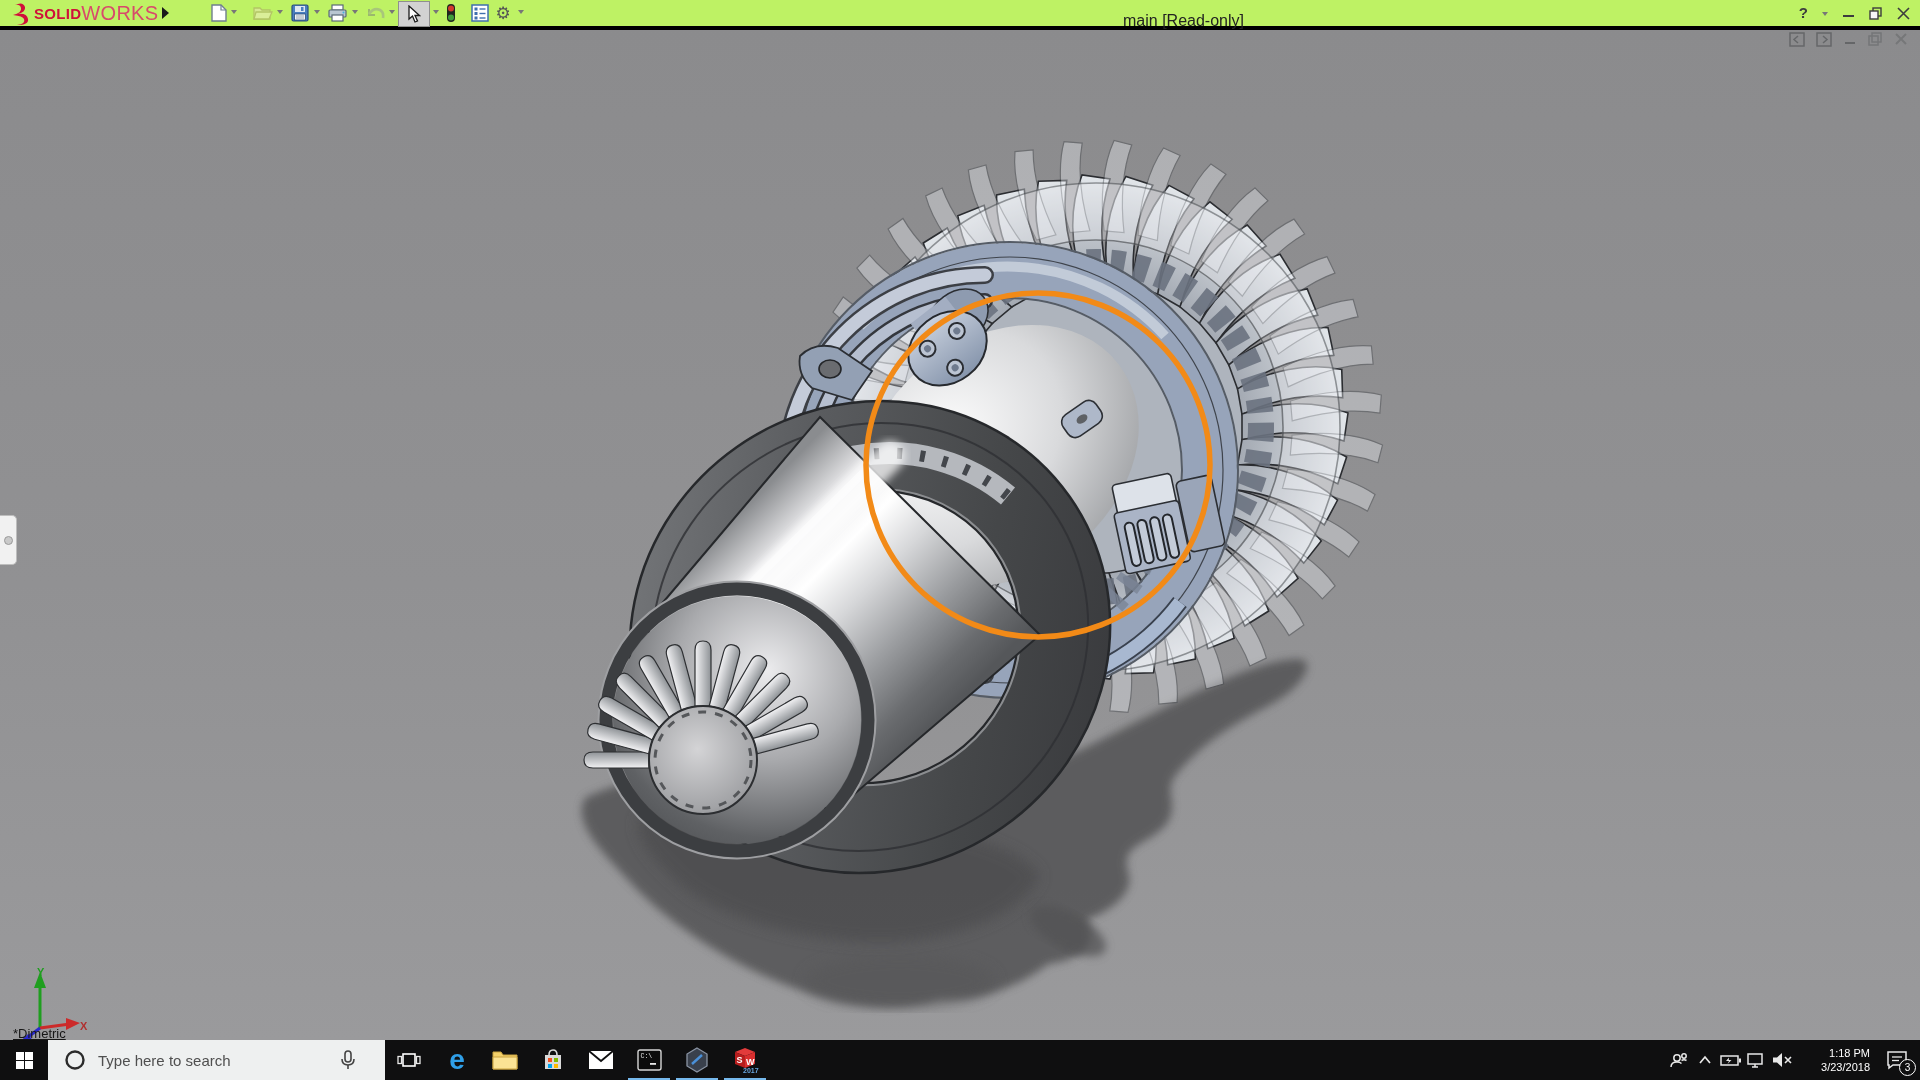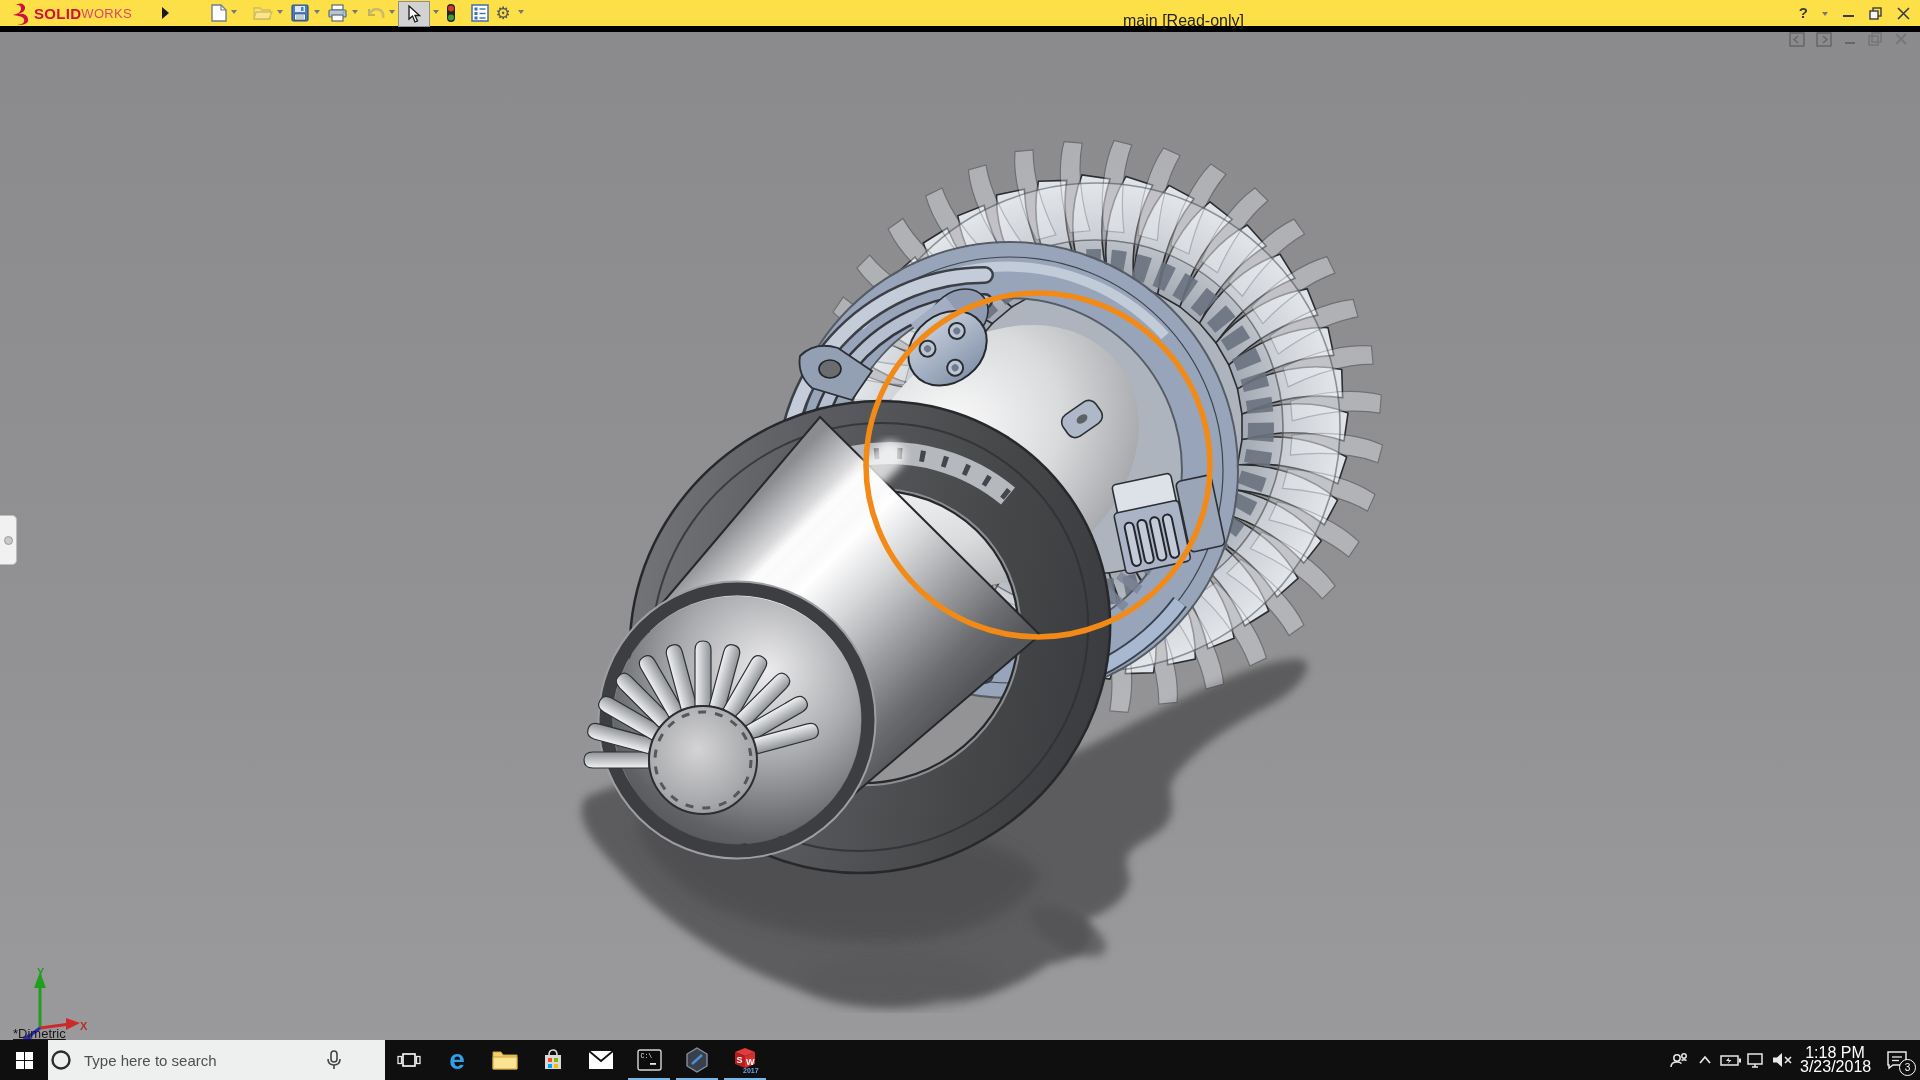--- a/index.html
+++ b/index.html
@@ -1,22 +1,22 @@
 <!DOCTYPE html>
 <html><head>
 <meta charset="utf-8">
 <style>
   html,body{margin:0;padding:0;width:1920px;height:1080px;overflow:hidden;
     font-family:"Liberation Sans","DejaVu Sans",sans-serif;background:#8f8f91;}
   
-  #titlebar{position:absolute;left:0;top:0;width:1920px;height:26px;background:#fde047;
-    border-bottom:6px solid #000000;z-index:30;}
+  #titlebar{position:absolute;left:0;top:0;width:1920px;height:26px;background:#bef264;
+    border-bottom:4px solid #000000;z-index:30;}
   #brand{position:absolute;left:0;top:0;height:26px;display:flex;align-items:center;padding-left:8px;}
   #brand .solid{font-weight:bold;font-size:15px;color:#d0103a;letter-spacing:.3px;}
-  #brand .works{font-weight:normal;font-size:13px;color:#d84a6b;letter-spacing:.3px;}
+  #brand .works{font-weight:normal;font-size:20px;color:#d84a6b;letter-spacing:.3px;}
   #flyout-arrow{position:absolute;left:158px;top:3px;width:14px;height:20px;display:flex;align-items:center;justify-content:center;}
   .tbi{position:absolute;top:2px;width:22px;height:22px;display:flex;align-items:center;justify-content:center;}
   .caret{position:absolute;top:10px;width:0;height:0;border-left:3.5px solid transparent;
     border-right:3.5px solid transparent;border-top:4px solid #777;}
   .selbox{position:absolute;left:398px;top:1px;width:30px;height:24px;background:#d2d2d2;
     border:1px solid #8f8f8f;display:flex;align-items:center;justify-content:center;}
   #win-title{position:absolute;left:1123px;top:12px;font-size:16px;color:#222;}
   #win-controls{position:absolute;right:4px;top:0;height:26px;display:flex;align-items:center;gap:14px;padding-right:6px;}
   #win-controls .wc{color:#3c3c3e;font-size:13px;line-height:26px;text-align:center;}
   
@@ -25,28 +25,28 @@
   #overlay-controls{position:absolute;right:12px;top:6px;display:flex;gap:11px;opacity:.8;}
   #left-tab{position:absolute;left:0;top:489px;width:16px;height:48px;background:#f1f1f1;
     border:1px solid #bdbdbd;border-left:none;border-radius:0 5px 5px 0;}
   #left-tab .dot{position:absolute;left:4px;top:20px;width:7px;height:7px;border-radius:50%;
     background:#c9c9c9;border:1px solid #9a9a9a;}
   #view-label{position:absolute;left:13px;top:1000px;font-size:13px;color:#161616;text-decoration:underline;}
   #triad{position:absolute;left:8px;top:938px;}
   
   #taskbar{position:absolute;left:0;top:1040px;width:1920px;height:40px;background:#0f0f10;z-index:40;display:flex;}
   .tb-btn{width:48px;height:40px;display:flex;align-items:center;justify-content:center;position:relative;}
-  #search-box{width:337px;height:40px;background:#eef0f0;display:flex;align-items:center;gap:10px;padding:0 2px;box-sizing:border-box;}
+  #search-box{width:337px;height:40px;background:#eef0f0;display:flex;align-items:center;gap:10px;padding:0 16px;box-sizing:border-box;}
   #search-box input{border:none;background:transparent;outline:none;font-size:15px;color:#333;width:230px;
     font-family:"Liberation Sans",sans-serif;}
   #search-box input::placeholder{color:#4f4f4f;opacity:1;}
   .runline{position:absolute;left:3px;bottom:0;width:42px;height:2.5px;background:#76b9ed;}
   #tray{position:absolute;right:0;top:0;height:40px;display:flex;align-items:center;}
   .tray-ic{width:26px;height:40px;display:flex;align-items:center;justify-content:center;}
-  #clock{width:70px;text-align:center;color:#fff;font-size:16px;line-height:14px;padding:0 4px;}
+  #clock{width:70px;text-align:right;color:#fff;font-size:11px;line-height:14px;padding:0 4px;}
   #action-center{position:relative;width:46px;height:40px;display:flex;align-items:center;justify-content:center;}
   #ac-badge{position:absolute;right:4px;bottom:4px;width:15px;height:15px;border-radius:50%;background:#0f0f10;
     border:1.5px solid #fff;color:#fff;font-size:10px;line-height:15px;text-align:center;}
 </style>
 </head>
 <body>
 
 <div id="titlebar">
   <div id="brand">
     <svg width="26" height="26" viewBox="0 0 26 26">

